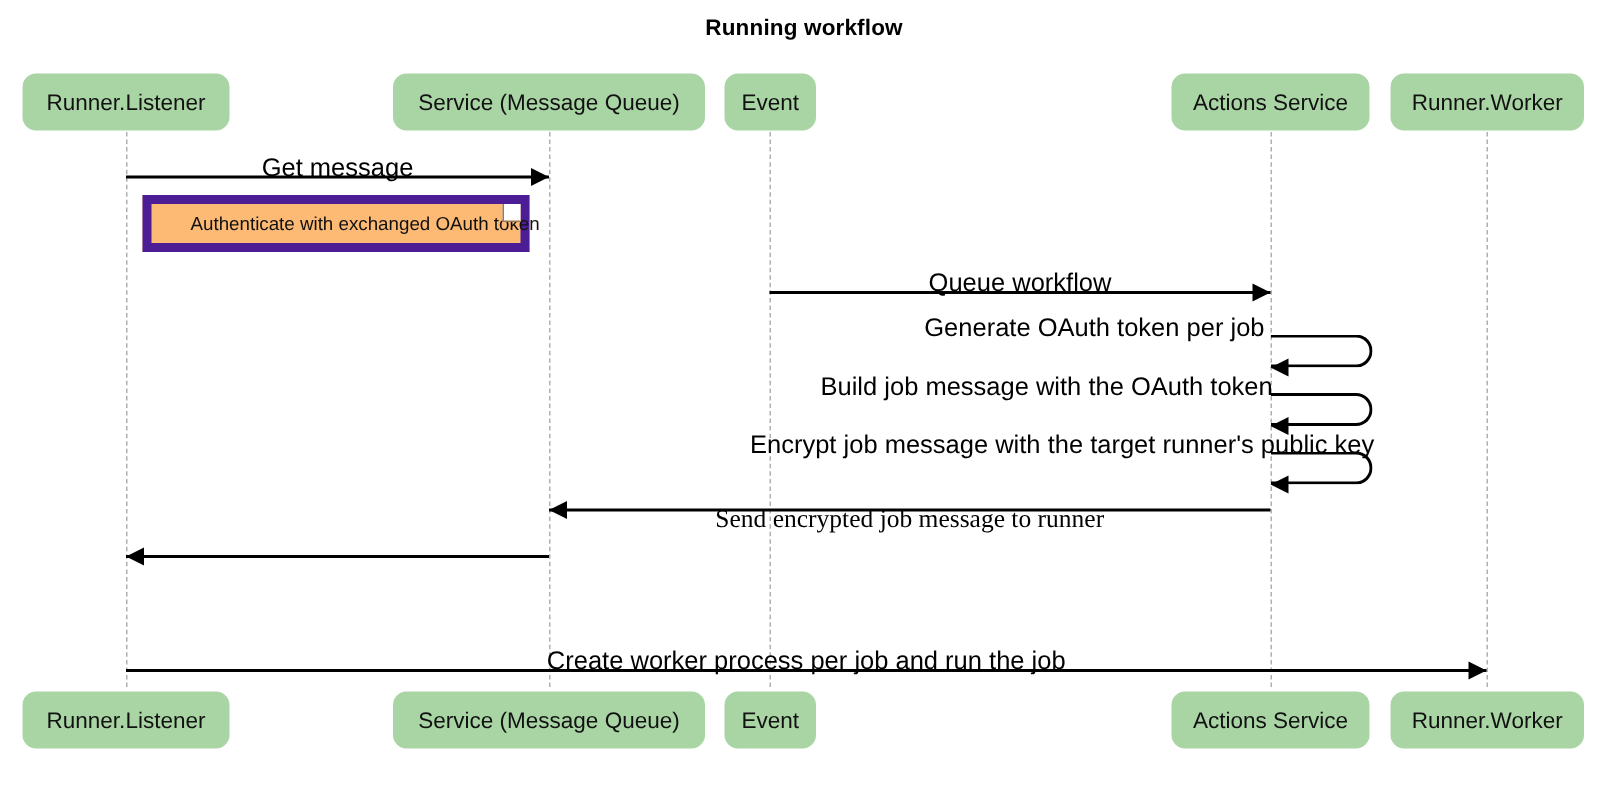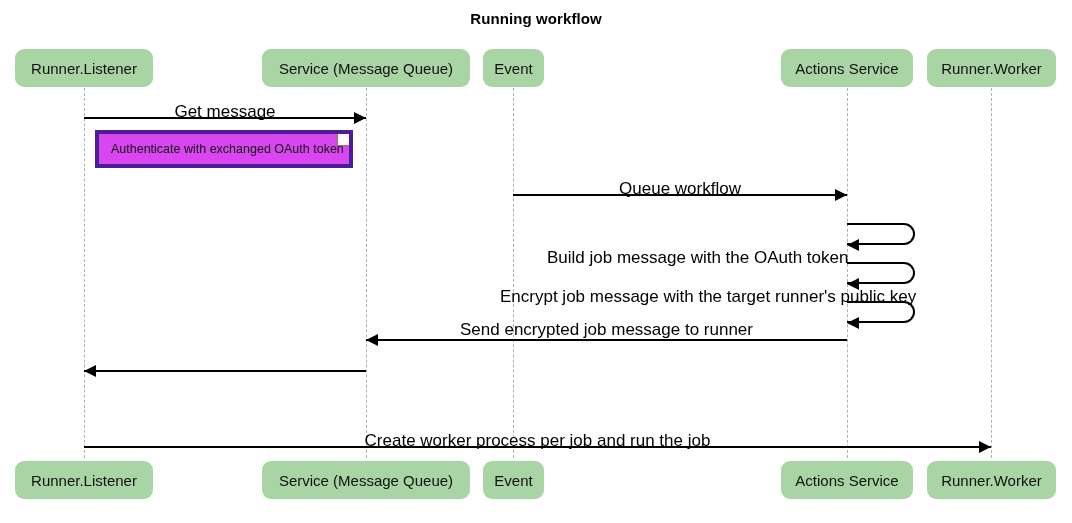--- a/index.html
+++ b/index.html
@@ -76,28 +76,28 @@
   .self-loop {
     position: absolute;
     box-sizing: border-box;
     border: 2px solid #000000;
     border-left: none;
     border-top-right-radius: 12px;
     border-bottom-right-radius: 12px;
   }
   .note-box {
     position: absolute;
-    background: #d946ef;
-    border: 4px solid #4c1d95;
+    background: #fdba74;
+    border: 6px solid #4c1d95;
     box-sizing: border-box;
     display: flex;
     align-items: center;
     font-size: 12.5px;
     color: #111111;
-    padding-left: 12px;
+    padding-left: 26px;
     white-space: nowrap;
   }
   .note-fold {
     position: absolute;
     top: 0;
     right: 0;
     width: 11px;
     height: 11px;
     background: #ffffff;
     border-left: 1px solid #9a7a4e;
@@ -139,32 +139,33 @@
 
   <div class="note-box" style="left:95px; top:130px; width:258px; height:38px;">
     <span>Authenticate with exchanged OAuth token</span>
     <span class="note-fold"></span>
   </div>
 
   <div class="msg-label" style="left:513px; top:179px; width:334px;">Queue workflow</div>
   <div class="msg-line" style="left:513px; top:194px; width:334px;"></div>
   <div class="arrow-head right" style="left:835px; top:189px;"></div>
 
+  <div class="msg-label" style="left:547px; top:209px; width:296px; text-align:right;">Generate OAuth token per job</div>
   <div class="self-loop" style="left:847px; top:223px; width:68px; height:22px;"></div>
   <div class="arrow-head left" style="left:847px; top:239px;"></div>
 
   <div class="msg-label" style="left:547px; top:248px; width:296px; text-align:left;">Build job message with the OAuth token</div>
   <div class="self-loop" style="left:847px; top:262px; width:68px; height:22px;"></div>
   <div class="arrow-head left" style="left:847px; top:278px;"></div>
 
   <div class="msg-label" style="left:500px; top:287px; width:343px; text-align:left;">Encrypt job message with the target runner's public key</div>
   <div class="self-loop" style="left:847px; top:301px; width:68px; height:22px;"></div>
   <div class="arrow-head left" style="left:847px; top:317px;"></div>
 
-  <div class="msg-label" style="left:366px; top:320px; width:481px;">Send encrypted job message to runner</div>
+  <div class="msg-label" style="left:366px; top:336px; width:481px;font-family:Liberation Serif, serif;">Send encrypted job message to runner</div>
   <div class="msg-line" style="left:366px; top:339px; width:481px;"></div>
   <div class="arrow-head left" style="left:366px; top:334px;"></div>
 
   <div class="msg-line" style="left:84px; top:370px; width:282px;"></div>
   <div class="arrow-head left" style="left:84px; top:365px;"></div>
 
 
   <div class="msg-label" style="left:84px; top:431px; width:907px;">Create worker process per job and run the job</div>
   <div class="msg-line" style="left:84px; top:446px; width:907px;"></div>
   <div class="arrow-head right" style="left:979px; top:441px;"></div>

